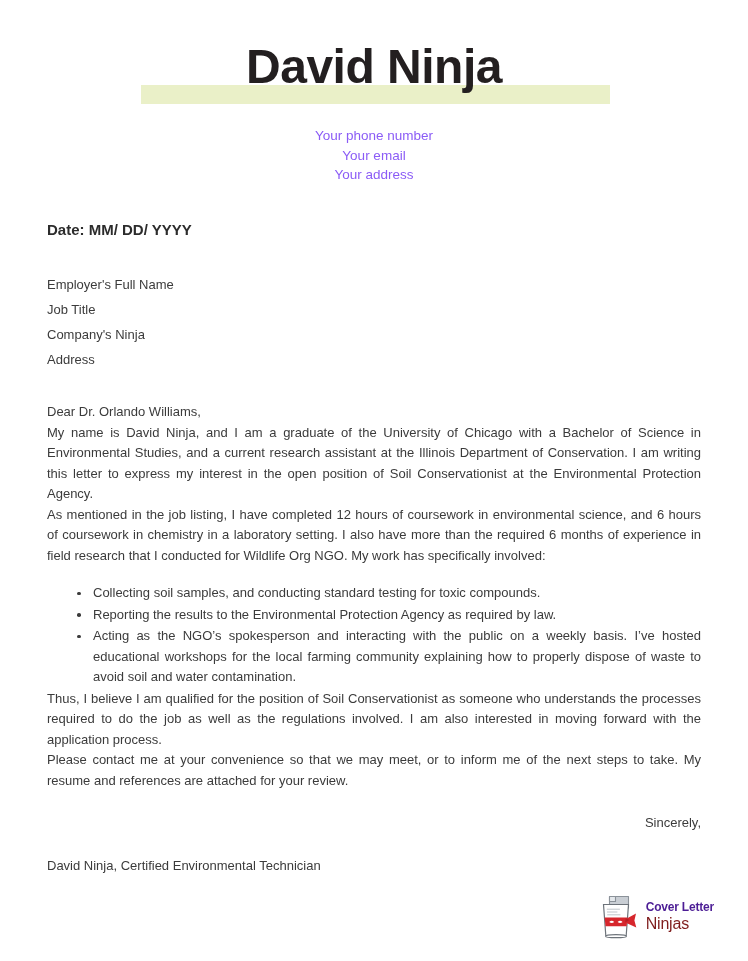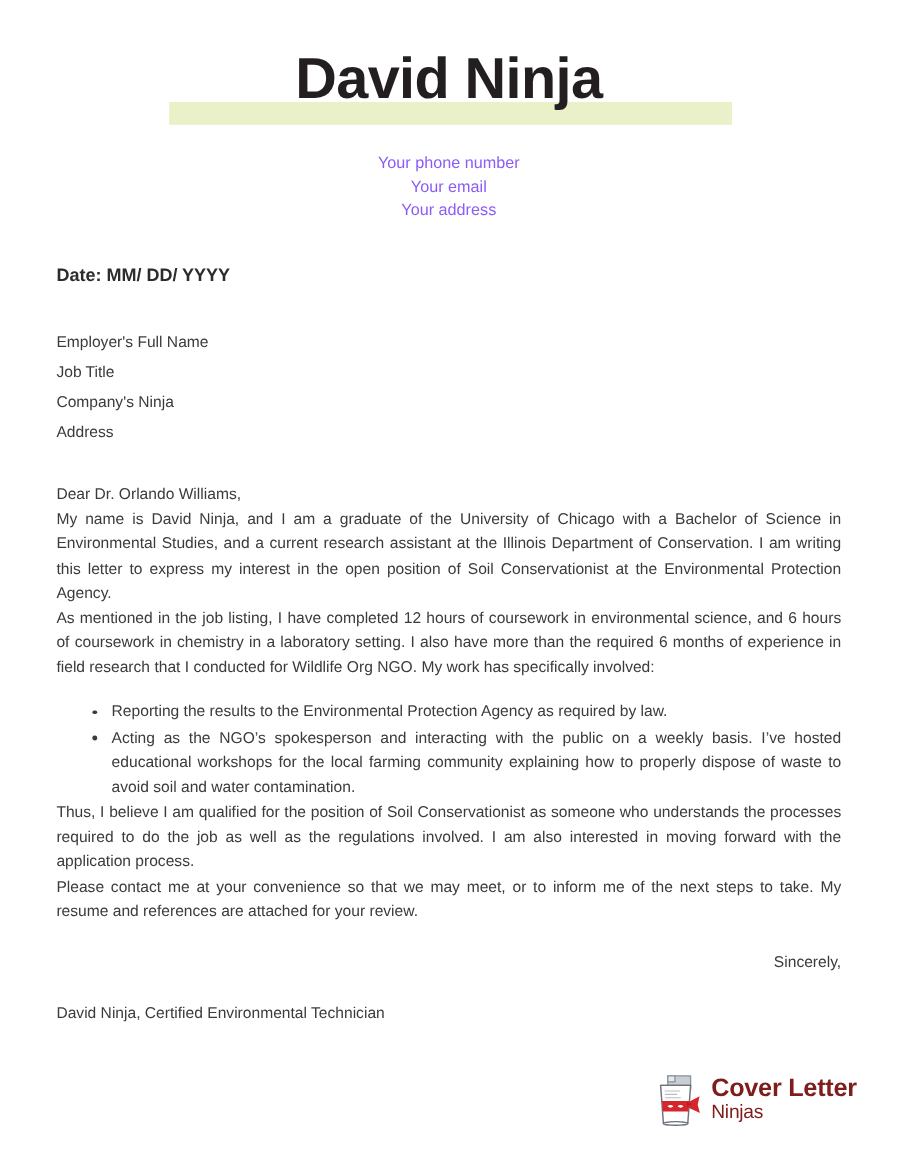--- a/index.html
+++ b/index.html
@@ -137,23 +137,23 @@
     width: 42px;
     height: 46px;
     flex: 0 0 auto;
   }
   .logo-text {
     display: flex;
     flex-direction: column;
     line-height: 1;
   }
   .logo-text .l1 {
-    font-size: 21px;
+    font-size: 12px;
     font-weight: bold;
-    color: #7f1d1d;
+    color: #4c1d95;
     letter-spacing: -0.2px;
   }
   .logo-text .l2 {
     font-size: 16px;
     font-weight: normal;
     color: #7f1d1d;
     letter-spacing: -0.2px;
     margin-top: 3px;
   }
 </style>
@@ -186,20 +186,21 @@
       <div>Address</div>
     </div>
 
     <div class="salutation">Dear Dr. Orlando Williams,</div>
 
     <p class="para gap-lg">My name is David Ninja, and I am a graduate of the University of Chicago with a Bachelor of Science in Environmental Studies, and a current research assistant at the Illinois Department of Conservation. I am writing this letter to express my interest in the open position of Soil Conservationist at the Environmental Protection Agency.</p>
 
     <p class="para gap-md">As mentioned in the job listing, I have completed 12 hours of coursework in environmental science, and 6 hours of coursework in chemistry in a laboratory setting. I also have more than the required 6 months of experience in field research that I conducted for Wildlife Org NGO. My work has specifically involved:</p>
 
     <ul class="bullets">
+      <li>Collecting soil samples, and conducting standard testing for toxic compounds.</li>
       <li>Reporting the results to the Environmental Protection Agency as required by law.</li>
       <li>Acting as the NGO’s spokesperson and interacting with the public on a weekly basis. I’ve hosted educational workshops for the local farming community explaining how to properly dispose of waste to avoid soil and water contamination.</li>
     </ul>
 
     <p class="para gap-md">Thus, I believe I am qualified for the position of Soil Conservationist as someone who understands the processes required to do the job as well as the regulations involved. I am also interested in moving forward with the application process.</p>
 
     <p class="para gap-md">Please contact me at your convenience so that we may meet, or to inform me of the next steps to take. My resume and references are attached for your review.</p>
 
     <div class="closing">Sincerely,</div>
 

